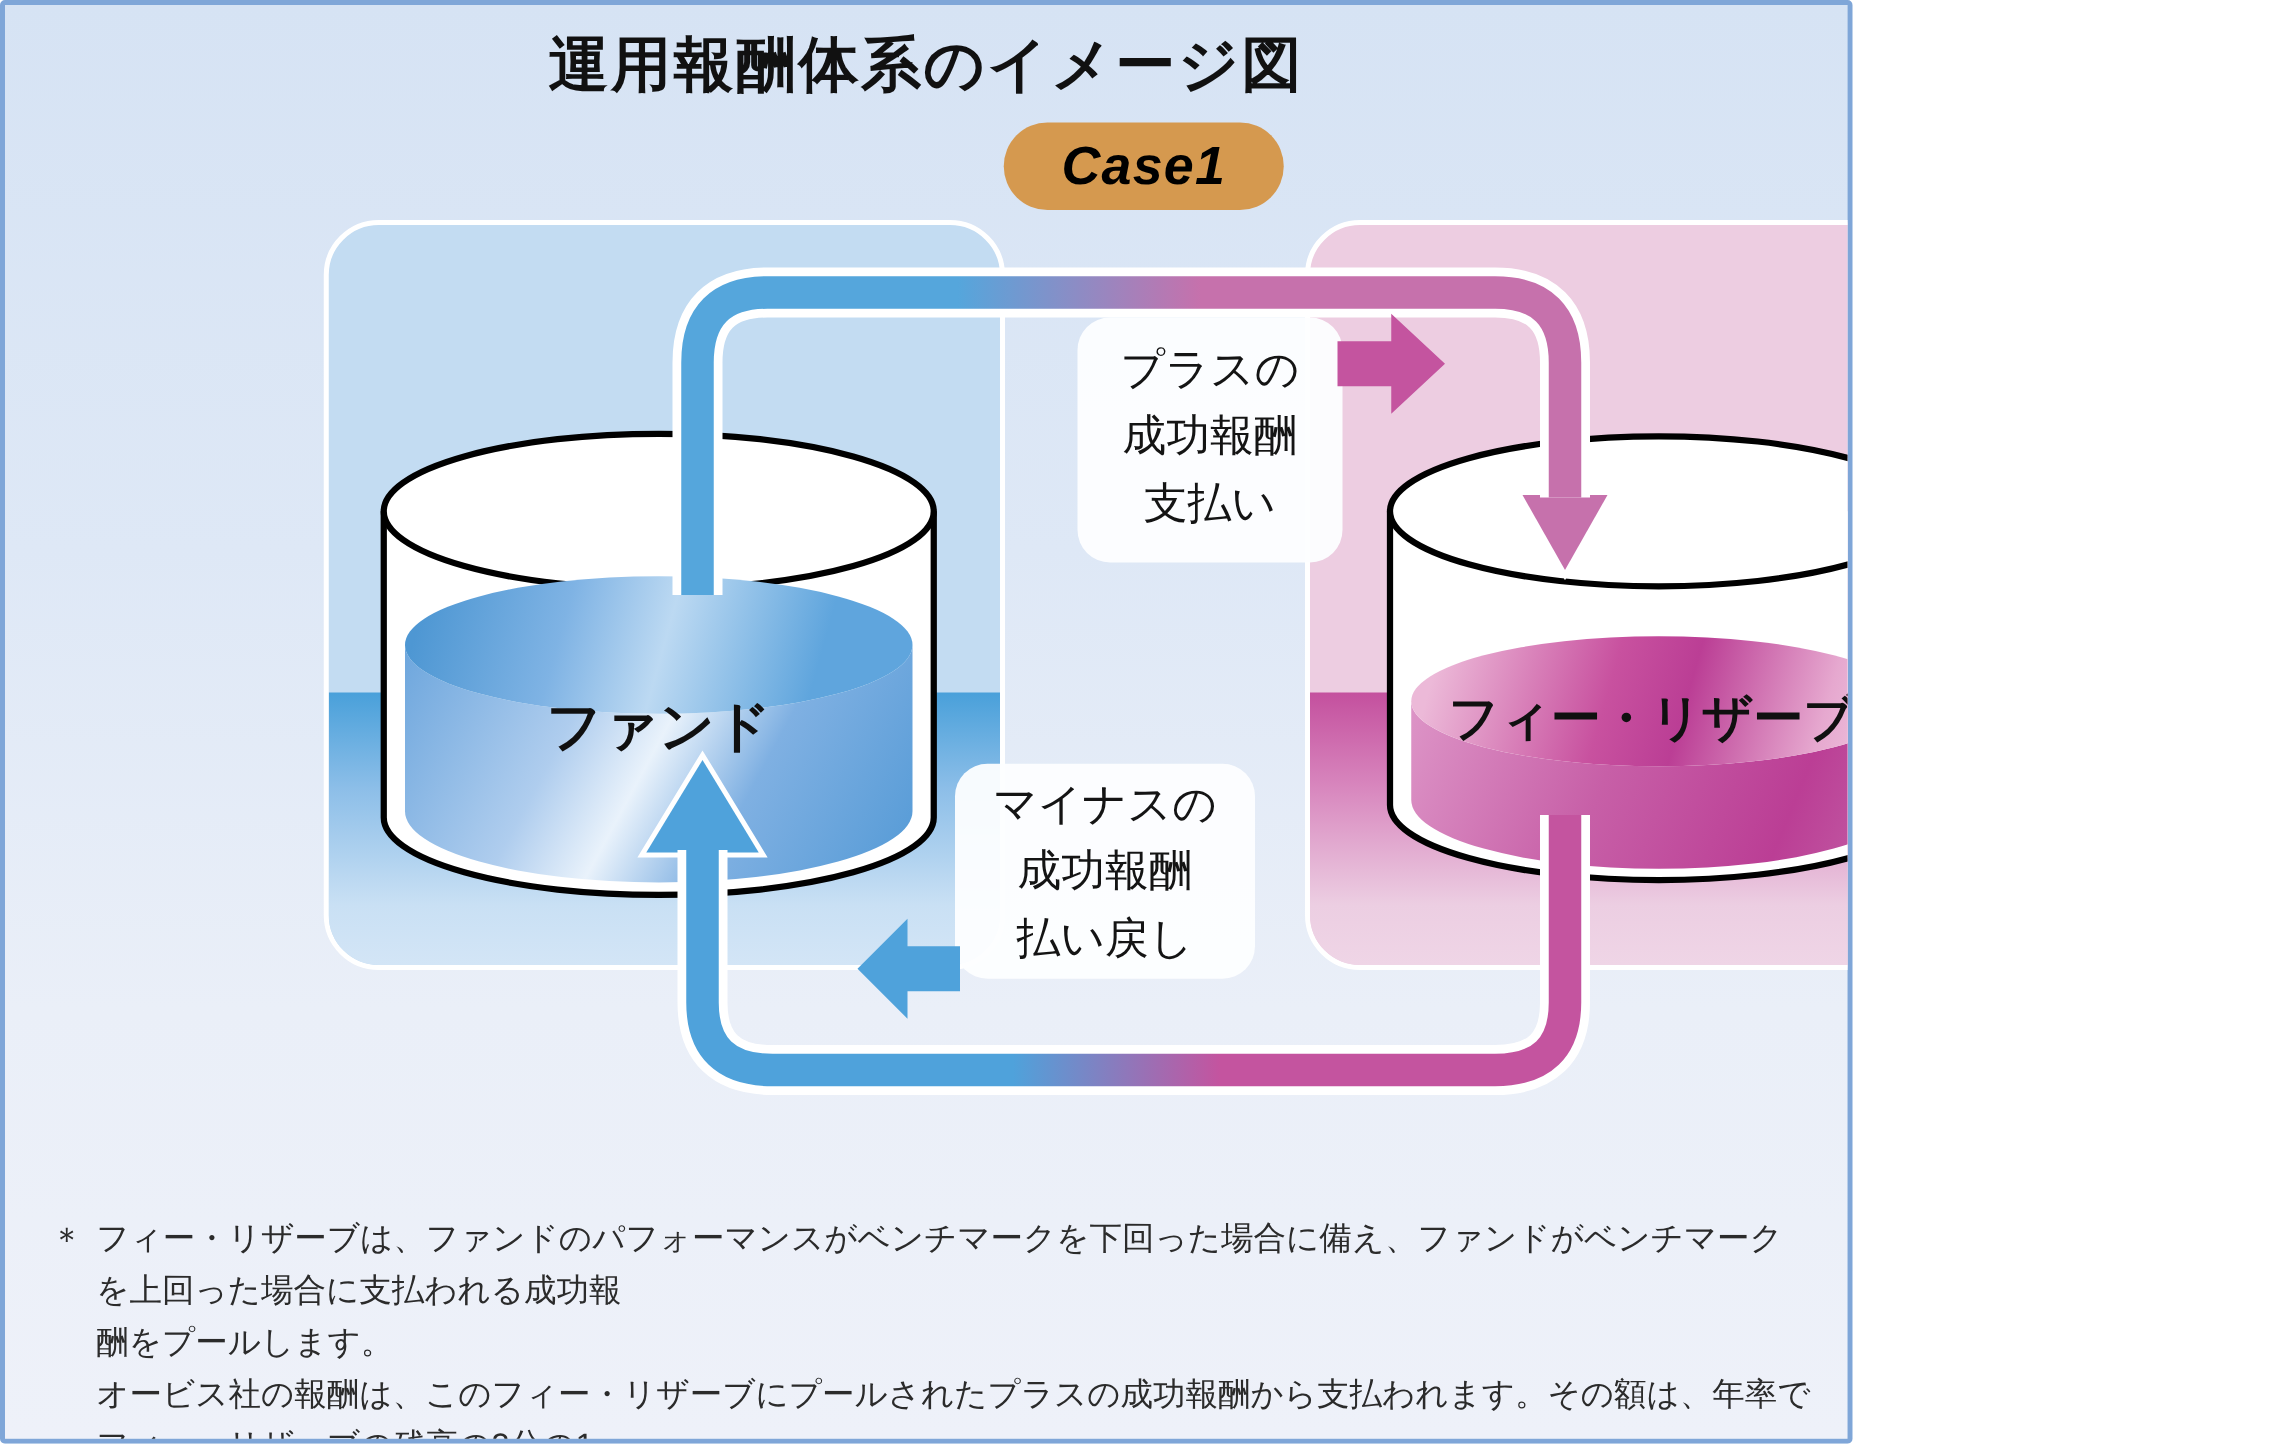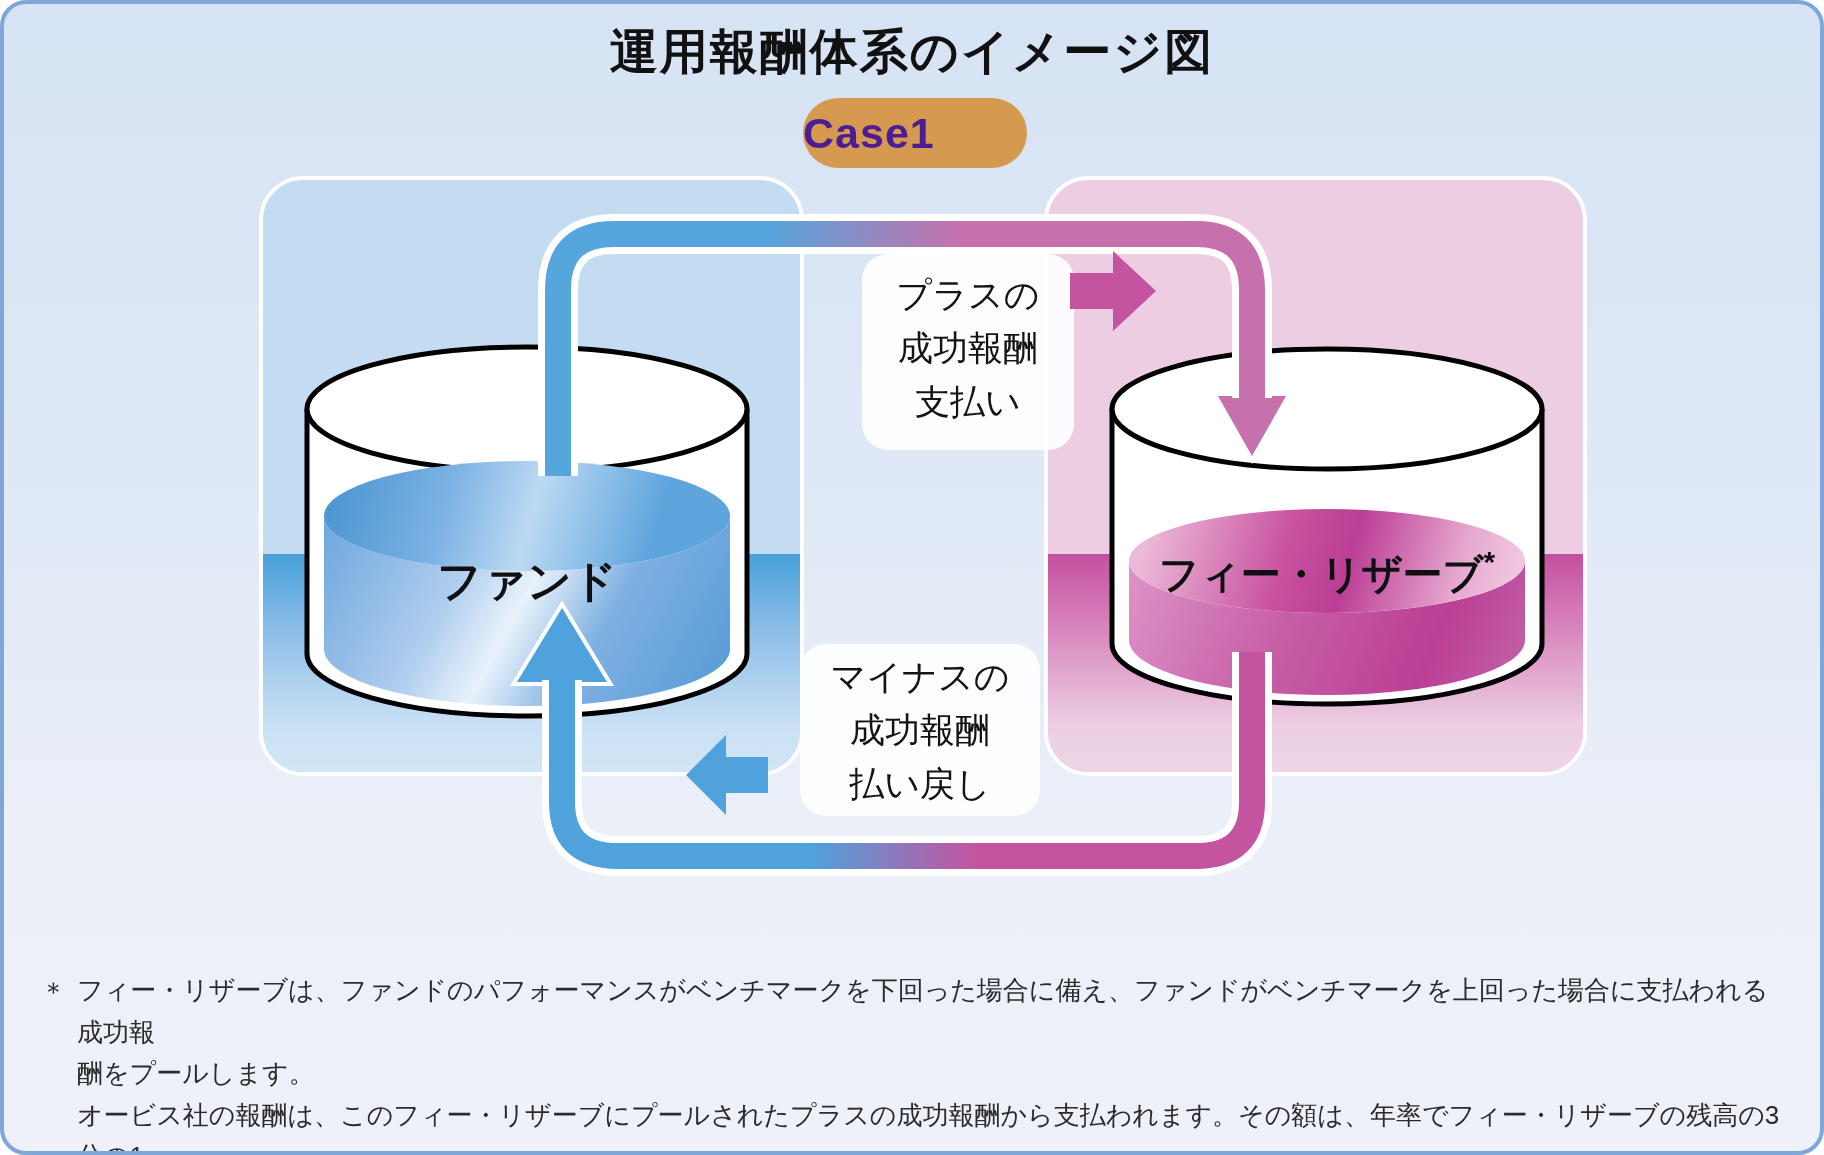--- a/index.html
+++ b/index.html
@@ -1,46 +1,46 @@
 <!DOCTYPE html>
 <html lang="ja"><head>
 <meta charset="utf-8">
 <style>
   html,body{margin:0;padding:0;background:#fff;}
   .page{
-    position:relative;width:1824px;height:1155px;box-sizing:border-box;
-    border:4px solid #7FA6D8;border-radius:26px;overflow:hidden;
+    position:relative;width:1482px;height:1155px;box-sizing:border-box;
+    border:4px solid #7FA6D8;border-radius:4px;overflow:hidden;
     background:linear-gradient(180deg,#D6E3F4 0%,#DEE8F6 38%,#EAEFF8 70%,#EEF1F9 100%);
     font-family:"Liberation Sans","DejaVu Sans",sans-serif;
   }
   .title{
     position:absolute;top:16px;left:0;width:100%;text-align:center;
     font-size:48px;font-weight:700;color:#111;letter-spacing:2px;z-index:2;
   }
   .panel{position:absolute;top:172px;width:545px;height:600px;border:4px solid #fff;
     border-radius:44px;box-sizing:border-box;overflow:hidden;z-index:1;}
   .panel-left{left:255px;background:#C3DCF2;}
   .panel-right{left:1040px;width:543px;background:#EDCDE1;}
   .band{position:absolute;left:0;right:0;top:374px;bottom:0;}
   .band-blue{background:linear-gradient(180deg,#49A0DA 0%,#8CBEE8 35%,#C9E0F4 78%,#D3E5F6 100%);}
   .band-pink{background:linear-gradient(180deg,#C4509E 0%,#D887BE 35%,#ECCEE2 78%,#EFD5E6 100%);}
   .badge{
-    position:absolute;display:flex;align-items:center;
-    color:#4c1d95;font-weight:700;border-radius:999px;z-index:6;letter-spacing:1px;
+    position:absolute;display:flex;align-items:center;justify-content:center;
+    color:#000000;font-weight:700;border-radius:999px;z-index:6;letter-spacing:1px;font-style:italic;
   }
   .badge-case1{left:799px;top:94px;width:224px;height:70px;font-size:43px;background:#D5994F;}
   .badge-case2{left:788px;top:870px;width:232px;height:82px;font-size:44px;background:#958FC5;
     border:4px solid rgba(255,255,255,.85);box-sizing:border-box;}
   .flow-box{
     position:absolute;background:rgba(253,254,255,.95);border-radius:26px;z-index:4;
     display:flex;align-items:center;justify-content:center;text-align:center;
     font-size:35px;line-height:1.52;color:#141414;font-weight:500;
   }
   .flow-box-top{left:858px;top:250px;width:212px;height:196px;font-family:Liberation Mono, monospace;}
-  .flow-box-bottom{left:760px;top:640px;width:240px;height:172px;margin-left:36px;}
+  .flow-box-bottom{left:760px;top:607px;width:240px;height:172px;}
   .lines{white-space:pre-line;}
   .diagram-svg{position:absolute;left:0;top:0;z-index:5;}
   .footnote{
     position:absolute;left:36px;top:966px;right:28px;display:flex;gap:10px;
     font-size:26px;line-height:1.6;color:#2b2b2b;z-index:2;
   }
   .fn-marker{flex:0 0 auto;font-size:27px;padding-top:1px;}
   .fn-text{flex:1 1 auto;}
 </style>
 </head>

